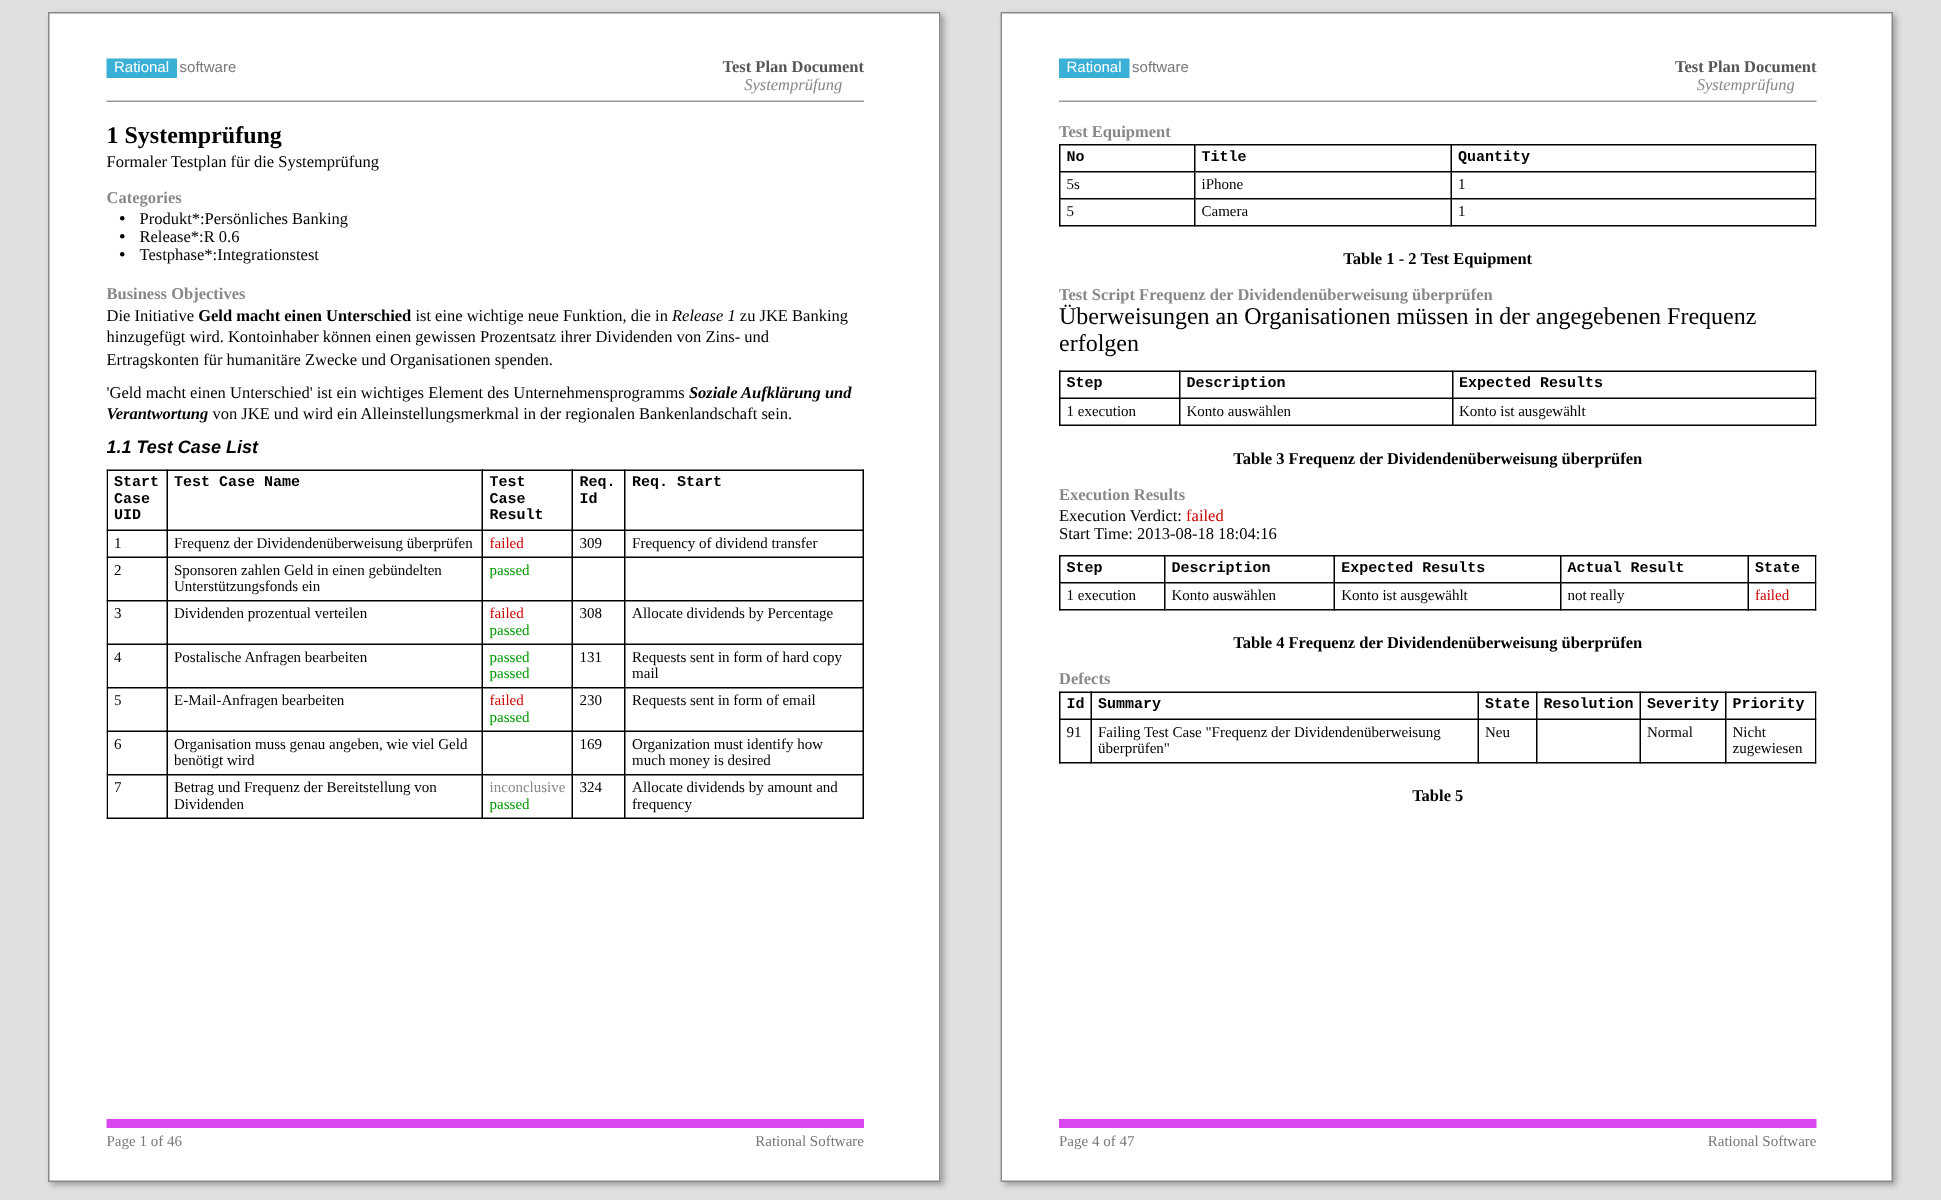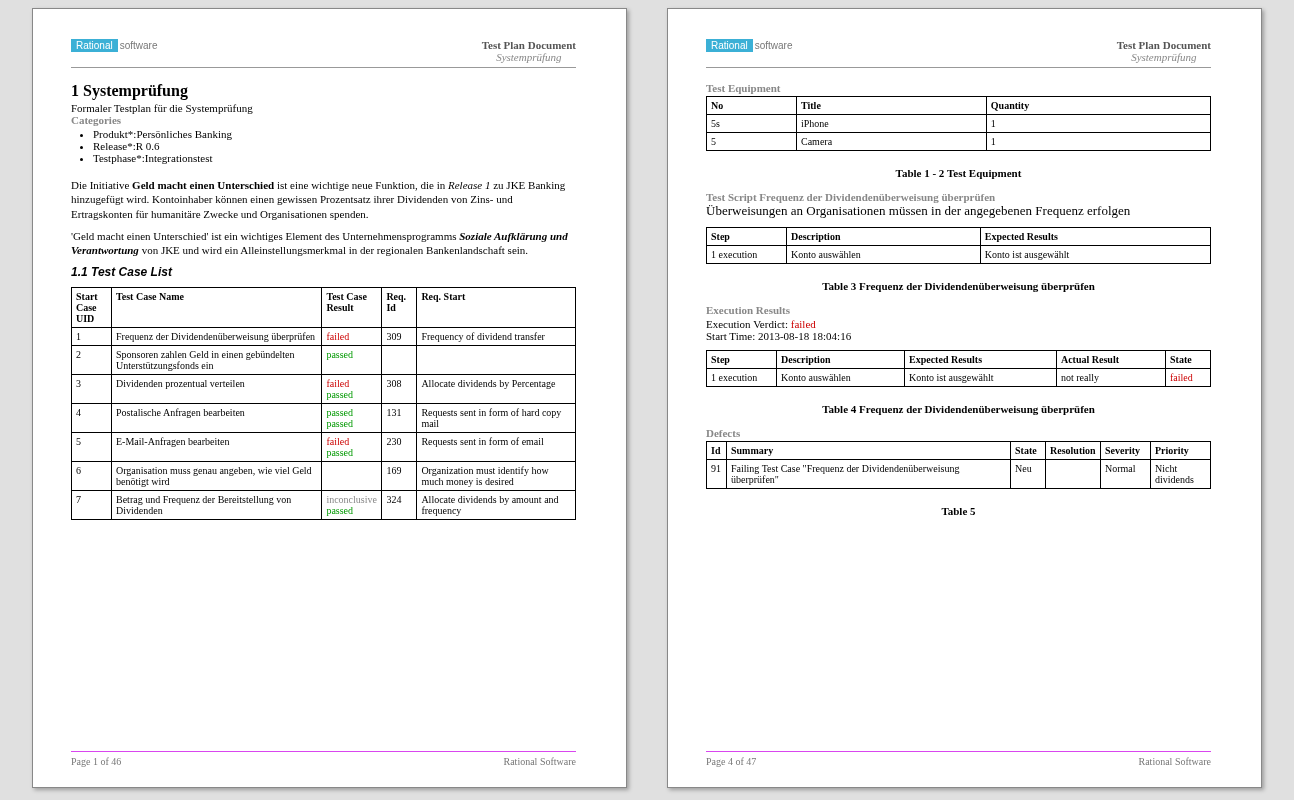--- a/index.html
+++ b/index.html
@@ -39,38 +39,38 @@
     padding: 1px 5px;
     font-family: Arial, sans-serif;
     font-size: 10px;
     margin-right: 2px;
   }
   .logo-text { color: #777; font-family: Arial, sans-serif; font-size: 10px; }
   .header-right { text-align: center; font-size: 11px; }
   .header-right .title { color: #555; font-weight: bold; font-family: Georgia, serif; }
   .header-right .sub { color: #888; font-style: italic; font-family: Georgia, serif; }
   h1 { font-family: Liberation Serif, serif; font-size: 16px; font-weight: bold; margin-bottom: 2px; }
-  .subtitle { font-size: 11px; margin-bottom: 0; }
+  .subtitle { font-size: 11px; margin-bottom: 12px; }
   .section-label { color: #888; font-family: Georgia, serif; font-size: 11px; margin-bottom: 2px; font-weight: bold; }
   ul { margin-left: 22px; margin-bottom: 14px; }
   li { font-size: 11px; }
   p { font-size: 11px; margin-bottom: 8px; line-height: 1.3; }
   h2 { font-family: Arial, sans-serif; font-size: 12px; font-weight: bold; font-style: italic; margin: 6px 0 8px 0; }
   table { border-collapse: collapse; width: 100%; font-size: 10px; margin-bottom: 4px; }
   th, td { border: 1px solid #000; padding: 3px 4px; text-align: left; vertical-align: top; }
-  th { font-weight: bold; }
+  th { font-weight: bold; font-family: Liberation Mono, monospace; }
   .caption { text-align: center; font-size: 11px; font-weight: bold; margin: 16px 0 12px 0; }
   .failed { color: #c00; }
   .passed { color: #090; }
   .inconclusive { color: #888; }
   .footer {
     margin-top: auto;
     display: flex;
     justify-content: space-between;
-    border-top: 1px solid #d946ef;
+    border-top: 6px solid #d946ef;
     padding-top: 4px;
     font-size: 10px;
     color: #777;
     font-family: Georgia, serif;
   }
   .body-content { flex: 1; overflow: hidden; }
   .nowide th, .nowide td { font-size: 10px; }
   .script-label { color: #888; font-family: Georgia, serif; font-weight: bold; font-size: 11px; }
 </style>
 </head>
@@ -92,20 +92,21 @@
     <h1>1   Systemprüfung</h1>
     <div class="subtitle">Formaler Testplan für die Systemprüfung</div>
 
     <div class="section-label">Categories</div>
     <ul>
       <li>Produkt*:Persönliches Banking</li>
       <li>Release*:R 0.6</li>
       <li>Testphase*:Integrationstest</li>
     </ul>
 
+    <div class="section-label">Business Objectives</div>
     <p>
       <span>Die Initiative </span><b>Geld macht einen Unterschied</b><span> ist eine wichtige neue Funktion, die in </span><i>Release 1</i><span> zu JKE Banking hinzugefügt wird. Kontoinhaber können einen gewissen Prozentsatz ihrer Dividenden von Zins- und Ertragskonten für humanitäre Zwecke und Organisationen spenden.</span>
     </p>
     <p>
       <span>'Geld macht einen Unterschied' ist ein wichtiges Element des Unternehmensprogramms </span><b><i>Soziale Aufklärung und Verantwortung</i></b><span> von JKE und wird ein Alleinstellungsmerkmal in der regionalen Bankenlandschaft sein.</span>
     </p>
 
     <h2>1.1  Test Case List</h2>
 
     <table>
@@ -210,21 +211,21 @@
           <tr>
             <td>5</td>
             <td>Camera</td>
             <td>1</td>
           </tr>
         </tbody>
     </table>
     <div class="caption">Table 1 - 2 Test Equipment</div>
 
     <div class="script-label">Test Script Frequenz der Dividendenüberweisung überprüfen</div>
-    <div style="font-size:13px;margin-bottom:8px">Überweisungen an Organisationen müssen in der angegebenen Frequenz erfolgen</div>
+    <div style="font-size:16px;margin-bottom:8px">Überweisungen an Organisationen müssen in der angegebenen Frequenz erfolgen</div>
     <table>
       <thead>
           <tr>
         <th style="width:80px">Step</th>
         <th>Description</th>
         <th>Expected Results</th>
       </tr>
         </thead>
       <tbody id="script-body">
           <tr>
@@ -275,21 +276,21 @@
         <th style="width:60px">Priority</th>
       </tr>
         </thead>
       <tbody id="def-body">
           <tr>
             <td>91</td>
             <td>Failing Test Case "Frequenz der Dividendenüberweisung überprüfen"</td>
             <td>Neu</td>
             <td></td>
             <td>Normal</td>
-            <td>Nicht dividends</td>
+            <td>Nicht zugewiesen</td>
           </tr>
         </tbody>
     </table>
     <div class="caption">Table 5</div>
   </div>
 
   <div class="footer">
     <span>Page 4 of  47</span>
     <span>Rational Software</span>
   </div>

